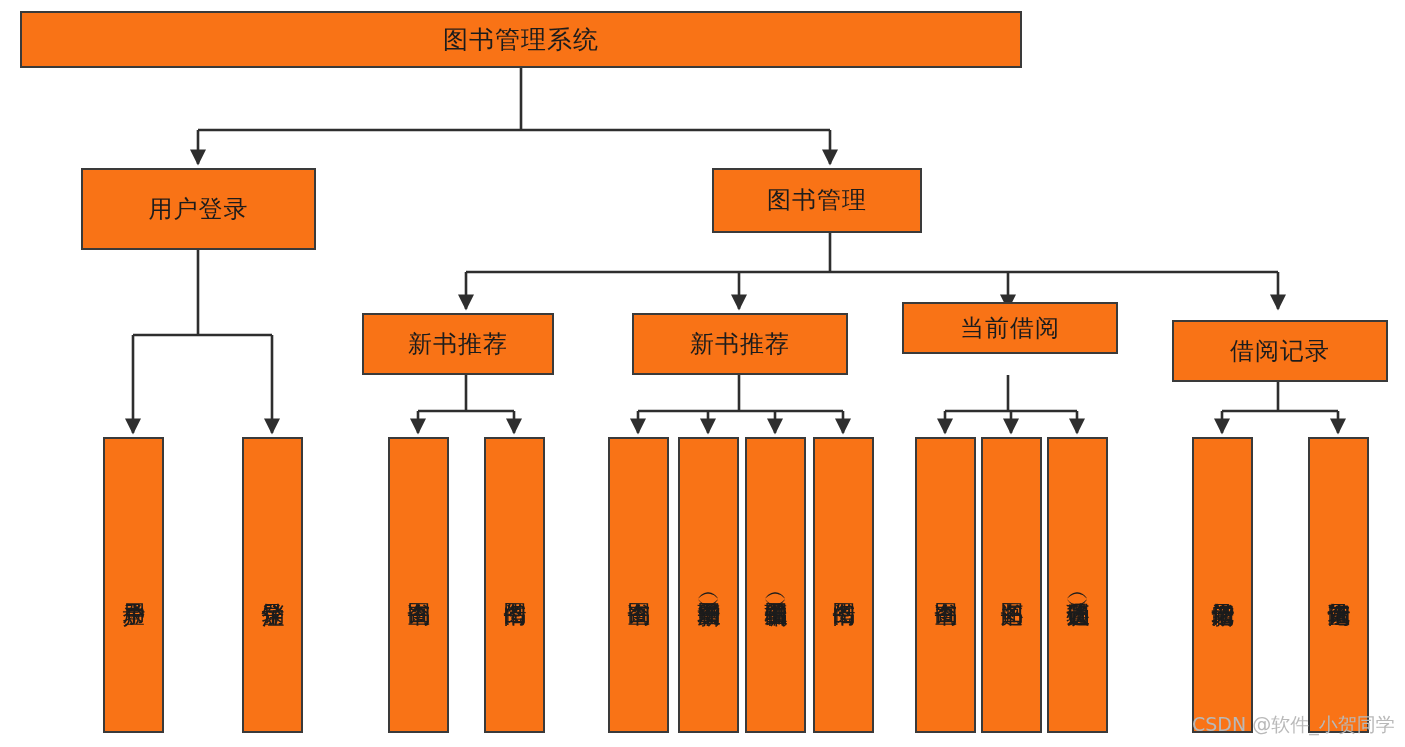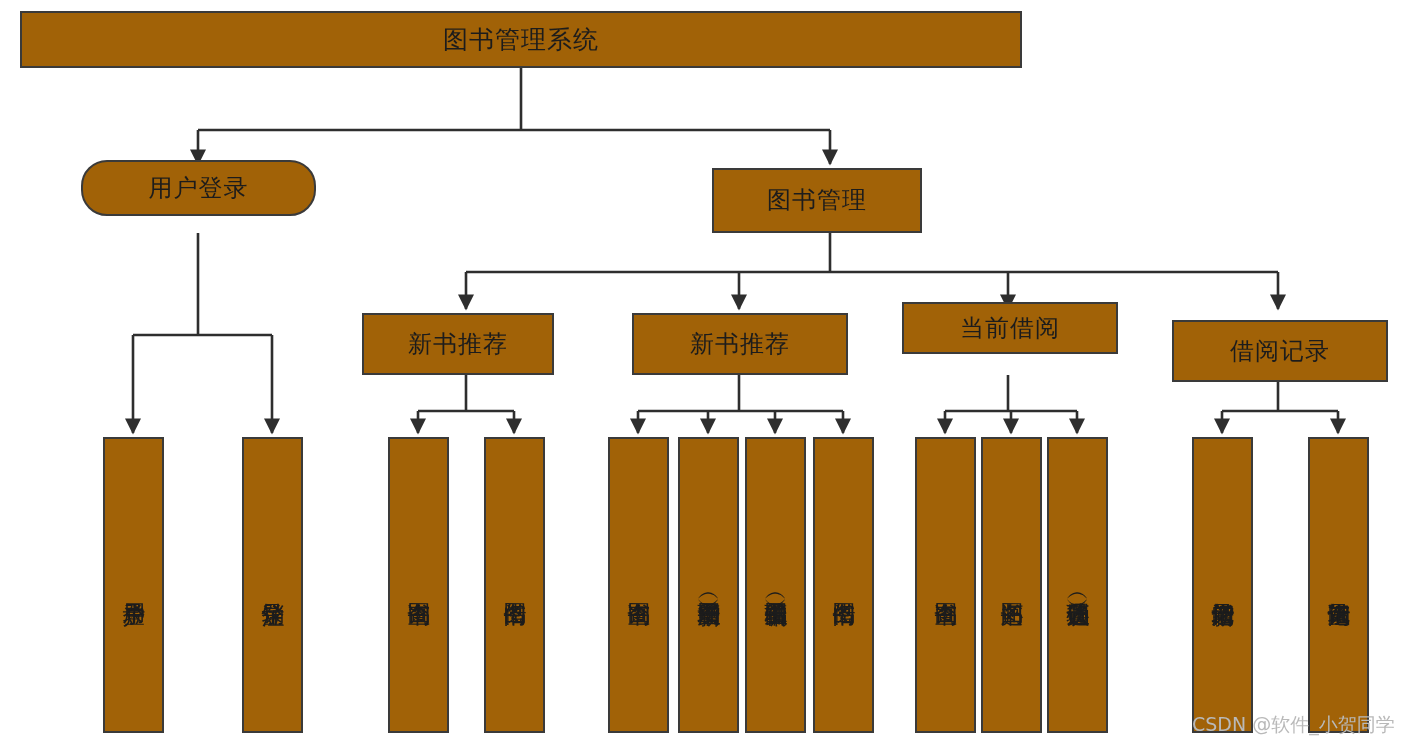--- a/index.html
+++ b/index.html
@@ -22,21 +22,21 @@
     position: absolute;
     left: 0;
     top: 0;
     width: 1405px;
     height: 747px;
     pointer-events: none;
   }
   .node {
     position: absolute;
     box-sizing: border-box;
-    background: #a16207;
+    background: #f97316;
     border: 2px solid #3a3a3a;
     display: flex;
     align-items: center;
     justify-content: center;
     color: #1c1c1c;
     z-index: 2;
   }
   .node.horizontal {
     font-size: 24px;
     letter-spacing: 1px;
@@ -124,21 +124,21 @@
       <path d="M 1222 411 L 1338 411"></path>
       <path d="M 1222 411 L 1222 433" marker-end="url(#arrow)"></path>
       <path d="M 1338 411 L 1338 433" marker-end="url(#arrow)"></path>
     </g>
   </svg>
 
   <div class="node horizontal root" style="left:20px; top:11px; width:1002px; height:57px;">
     <span>图书管理系统</span>
   </div>
 
-  <div class="node horizontal" style="left:81px; top:160px; width:235px; height:56px;border-radius:26px;">
+  <div class="node horizontal" style="left:81px; top:168px; width:235px; height:82px;">
     <span>用户登录</span>
   </div>
   <div class="node horizontal" style="left:712px; top:168px; width:210px; height:65px;">
     <span>图书管理</span>
   </div>
 
   <div class="node horizontal" style="left:362px; top:313px; width:192px; height:62px;">
     <span>新书推荐</span>
   </div>
   <div class="node horizontal" style="left:632px; top:313px; width:216px; height:62px;">

